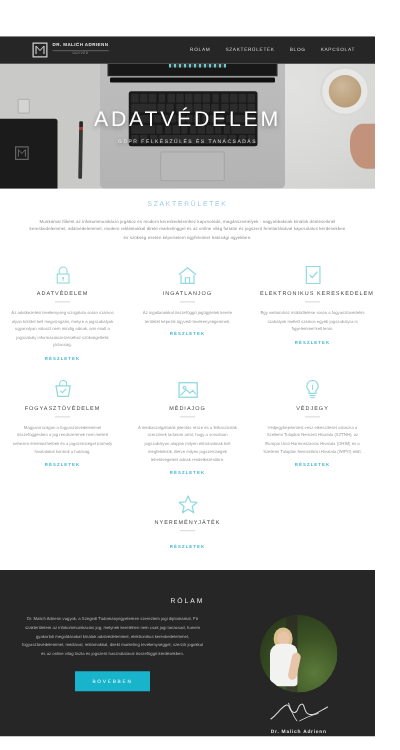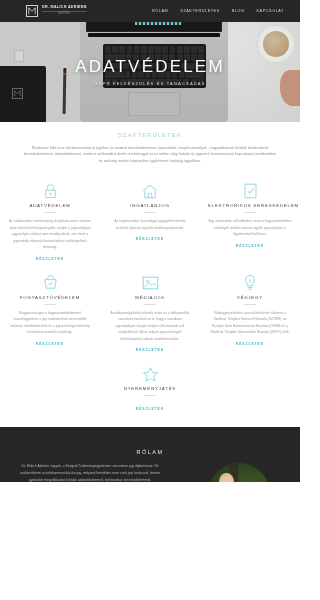--- a/index.html
+++ b/index.html
@@ -4,21 +4,21 @@
 <title>Dr. Malich Adrienn</title>
 <style>
   * { margin:0; padding:0; box-sizing:border-box; }
   html,body { width:300px; height:600px; overflow:hidden; }
   body {
     font-family:"Liberation Sans", sans-serif;
     background:#ffffff;
     font-size:10px;
     -webkit-font-smoothing:antialiased;
   }
-  .page { width:300px; height:482px; position:relative; overflow:hidden; }
+  .page { width:300px; height:560px; position:relative; overflow:hidden;margin-top:29px; }
 
   
   .header {
     position:absolute; top:0; left:0; width:300px; height:22px;
     background:#262626; display:flex; align-items:center; z-index:10;
   }
   .logo-wrap { display:flex; align-items:center; margin-left:26px; }
   .logo-mark {
     width:12px; height:12px; border:1px solid #cfcfcf; position:relative;
     display:flex; align-items:center; justify-content:center; flex:0 0 auto;

